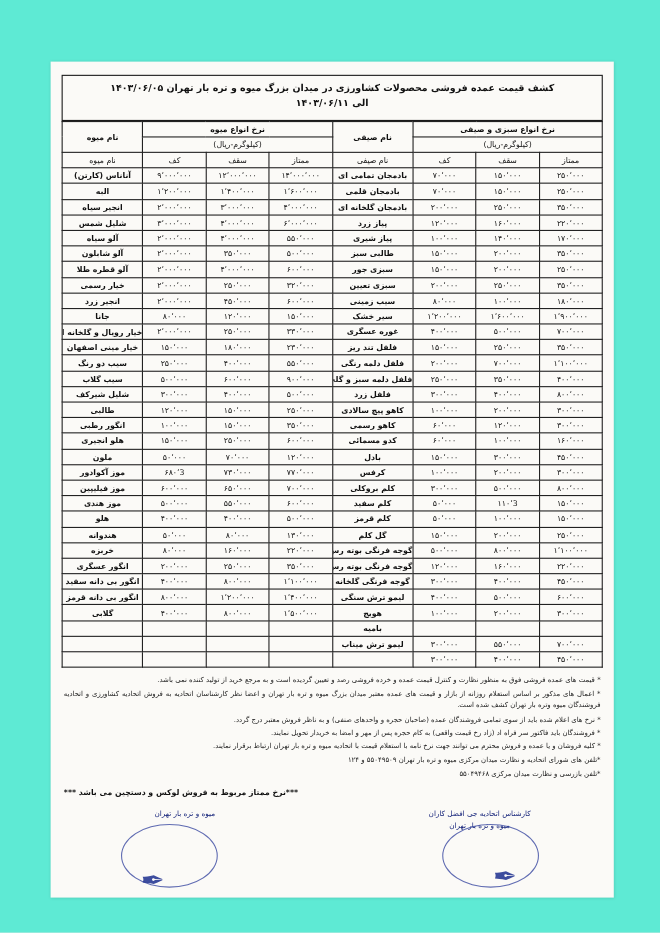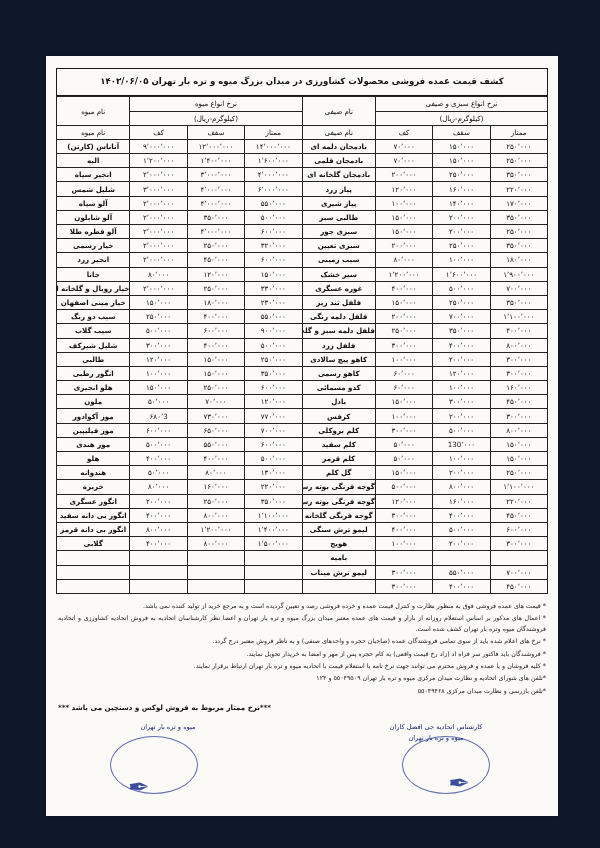--- a/index.html
+++ b/index.html
@@ -10,21 +10,21 @@
   body {
     width: 600px;
     height: 848px;
     font-family: "DejaVu Sans", sans-serif;
     direction: rtl;
   }
   .page {
     position: relative;
     width: 600px;
     height: 848px;
-    background: #0f172a;
+    background: #5eead4;
     overflow: hidden;
     margin-left: 20px;
   }
   .sheet {
     position: absolute;
     left: 46px;
     top: 56px;
     width: 512px;
     height: 760px;
     background: #fbfaf7;
@@ -51,21 +51,21 @@
     font-size: 7.1px;
     text-align: center;
     padding: 0;
     height: 13.2px;
     color: #111;
     white-space: nowrap;
     overflow: hidden;
   }
   .grp-head {
     font-size: 8px;
-    font-weight: normal;
+    font-weight: bold;
     height: 15px;
   }
   .sub-head {
     font-size: 7.3px;
     font-weight: normal;
     height: 14px;
   }
   .namecell {
     font-size: 7.2px;
     font-weight: bold;
@@ -127,20 +127,21 @@
   .scribble.l { left: 82px; top: 50px; }
 </style>
 </head>
 <body>
 
 <div class="page">
   <div class="sheet">
 
     <div class="title-box">
       <div>کشف قیمت عمده فروشی محصولات کشاورزی در میدان بزرگ میوه و تره بار تهران ۱۴۰۳/۰۶/۰۵</div>
+      <div>الی ۱۴۰۳/۰۶/۱۱</div>
     </div>
 
     <table class="main">
       <colgroup>
         <col style="width:12.5%">
         <col style="width:12.5%">
         <col style="width:12.5%">
         <col style="width:16%">
         <col style="width:12.5%">
         <col style="width:12.5%">
@@ -167,21 +168,21 @@
           <th class="sub-head">سقف</th>
           <th class="sub-head">کف</th>
           <th class="sub-head vsep">نام میوه</th>
         </tr>
       </thead>
       <tbody id="table-body">
           <tr>
             <td>۲۵۰٬۰۰۰</td>
             <td>۱۵۰٬۰۰۰</td>
             <td>۷۰٬۰۰۰</td>
-            <td class="namecell vsep">بادمجان دلمه ای</td>
+            <td class="namecell vsep">بادمجان تمامی ای</td>
             <td>۱۴٬۰۰۰٬۰۰۰</td>
             <td>۱۲٬۰۰۰٬۰۰۰</td>
             <td>۹٬۰۰۰٬۰۰۰</td>
             <td class="namecell vsep">آناناس (کارتن)</td>
           </tr>
           <tr>
             <td>۲۵۰٬۰۰۰</td>
             <td>۱۵۰٬۰۰۰</td>
             <td>۷۰٬۰۰۰</td>
             <td class="namecell vsep">بادمجان قلمی</td>
@@ -375,21 +376,21 @@
             <td>۵۰۰٬۰۰۰</td>
             <td>۳۰۰٬۰۰۰</td>
             <td class="namecell vsep">کلم بروکلی</td>
             <td>۷۰۰٬۰۰۰</td>
             <td>۶۵۰٬۰۰۰</td>
             <td>۶۰۰٬۰۰۰</td>
             <td class="namecell vsep">موز فیلیپین</td>
           </tr>
           <tr>
             <td>۱۵۰٬۰۰۰</td>
-            <td>130٬۰۰۰</td>
+            <td>۱۱۰٬3</td>
             <td>۵۰٬۰۰۰</td>
             <td class="namecell vsep">کلم سفید</td>
             <td>۶۰۰٬۰۰۰</td>
             <td>۵۵۰٬۰۰۰</td>
             <td>۵۰۰٬۰۰۰</td>
             <td class="namecell vsep">موز هندی</td>
           </tr>
           <tr>
             <td>۱۵۰٬۰۰۰</td>
             <td>۱۰۰٬۰۰۰</td>

